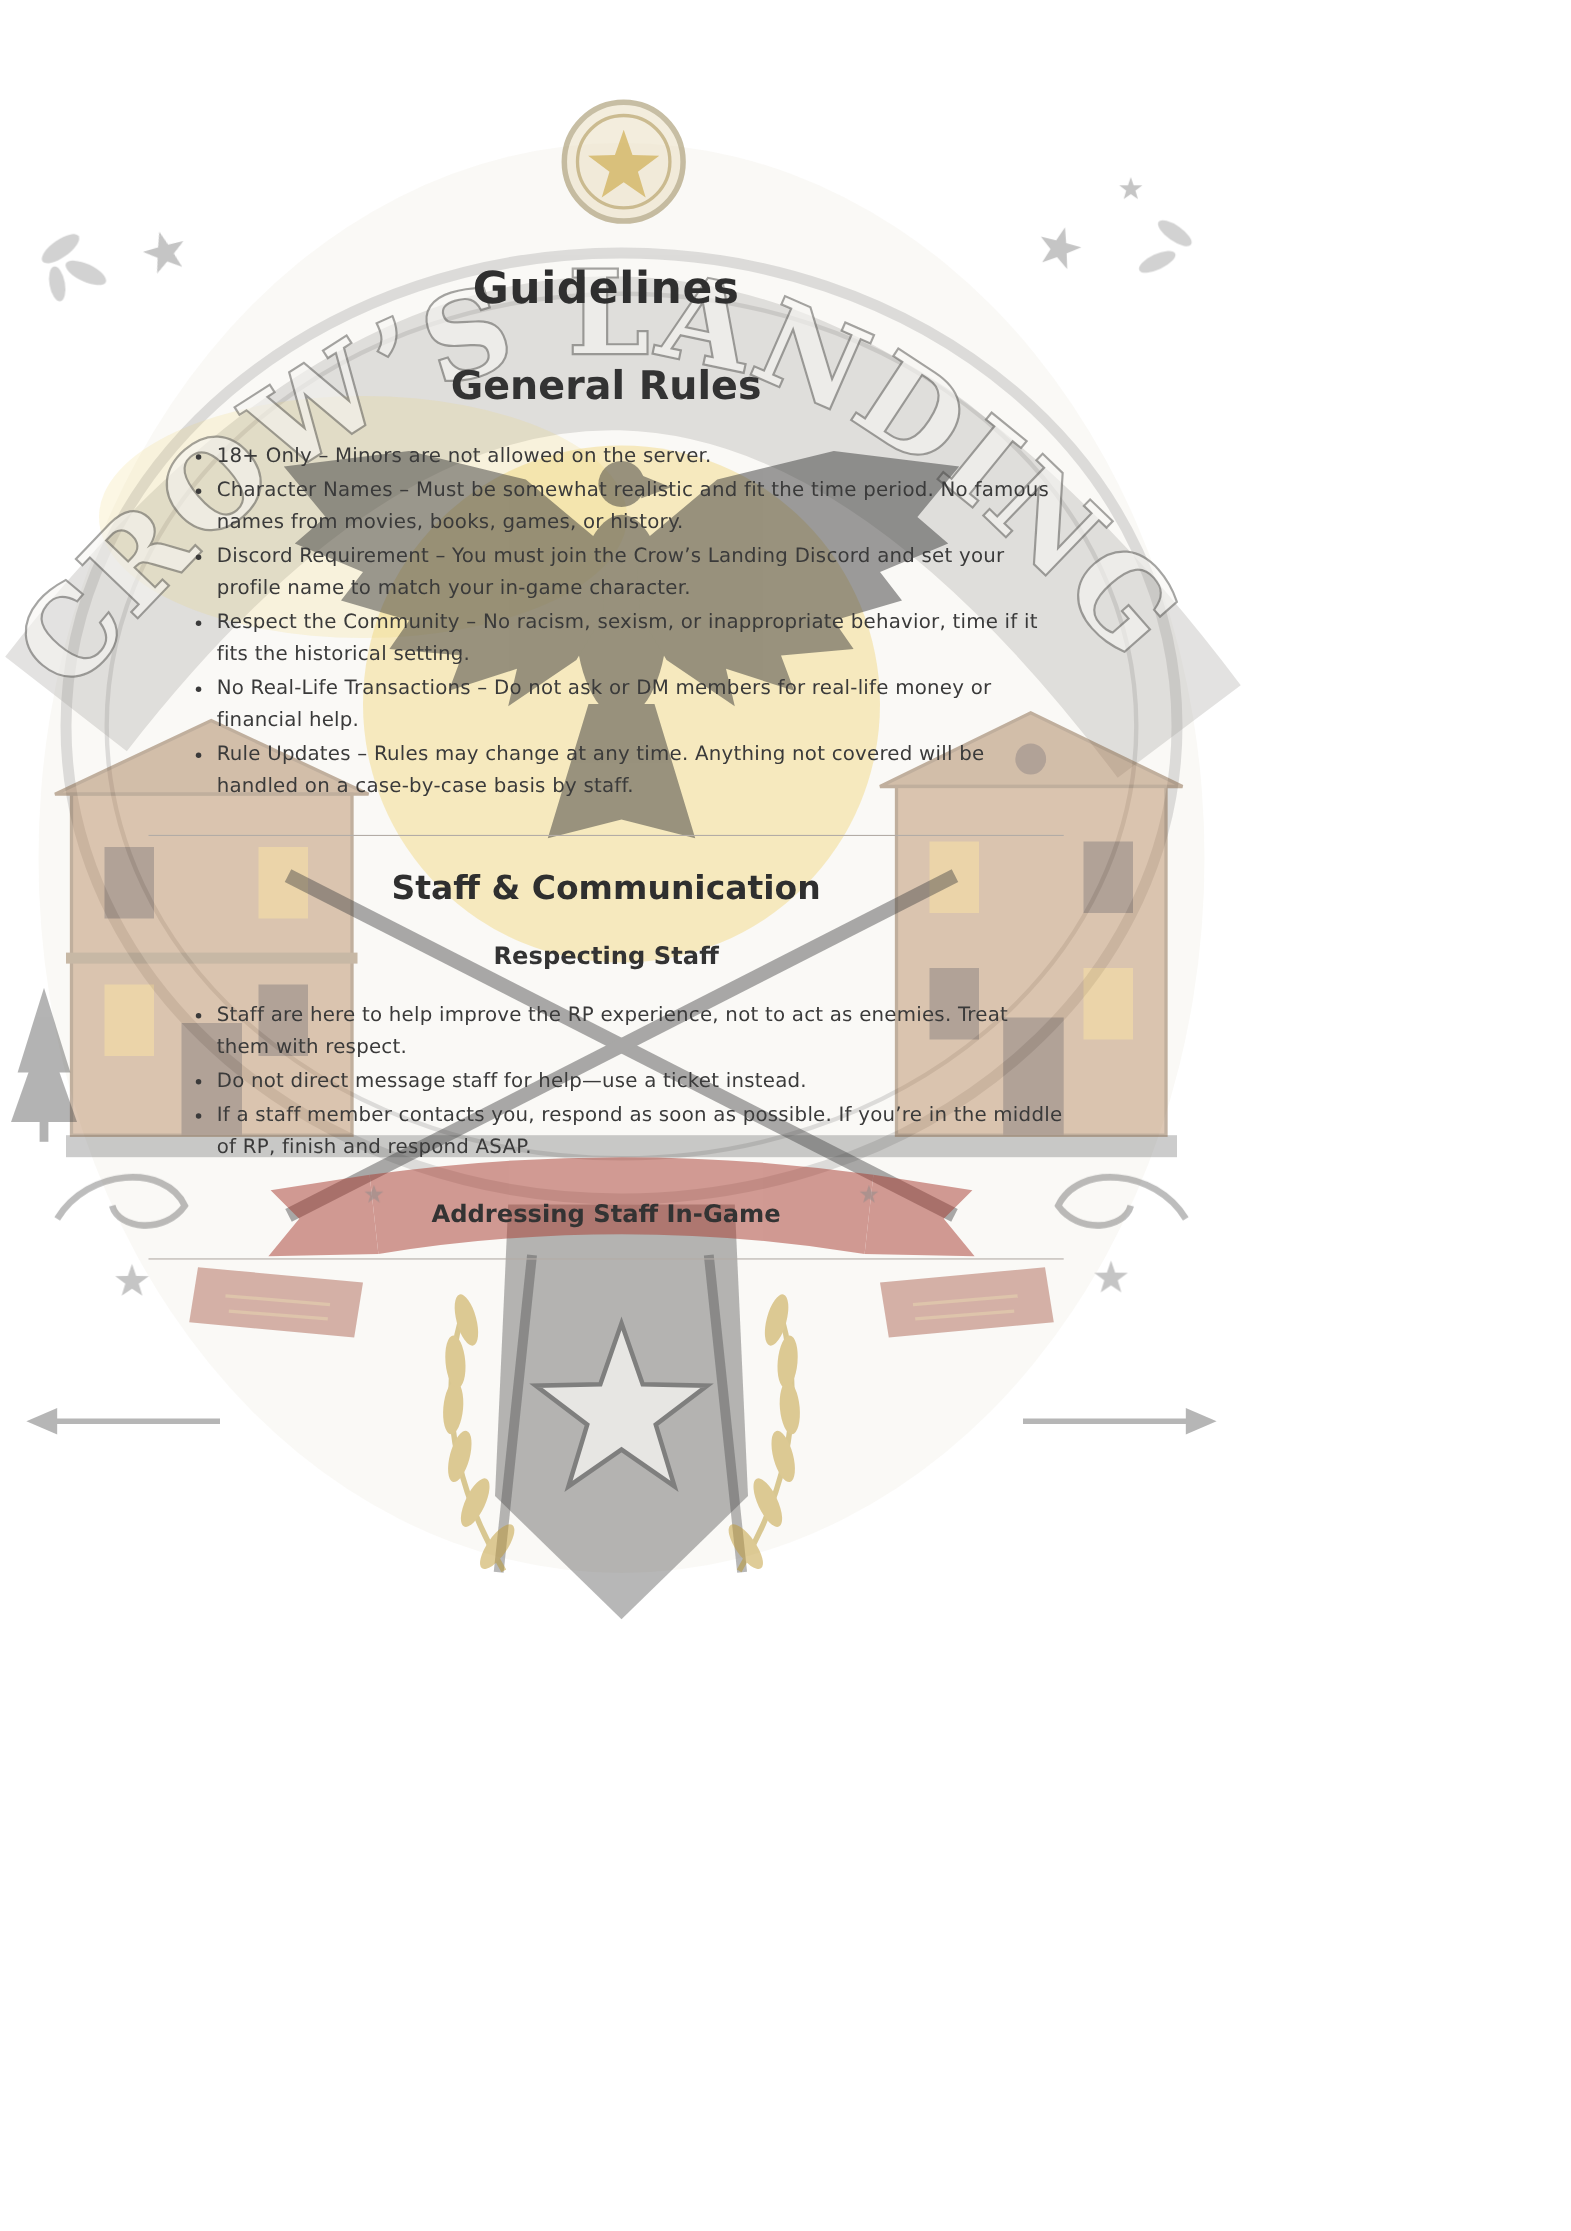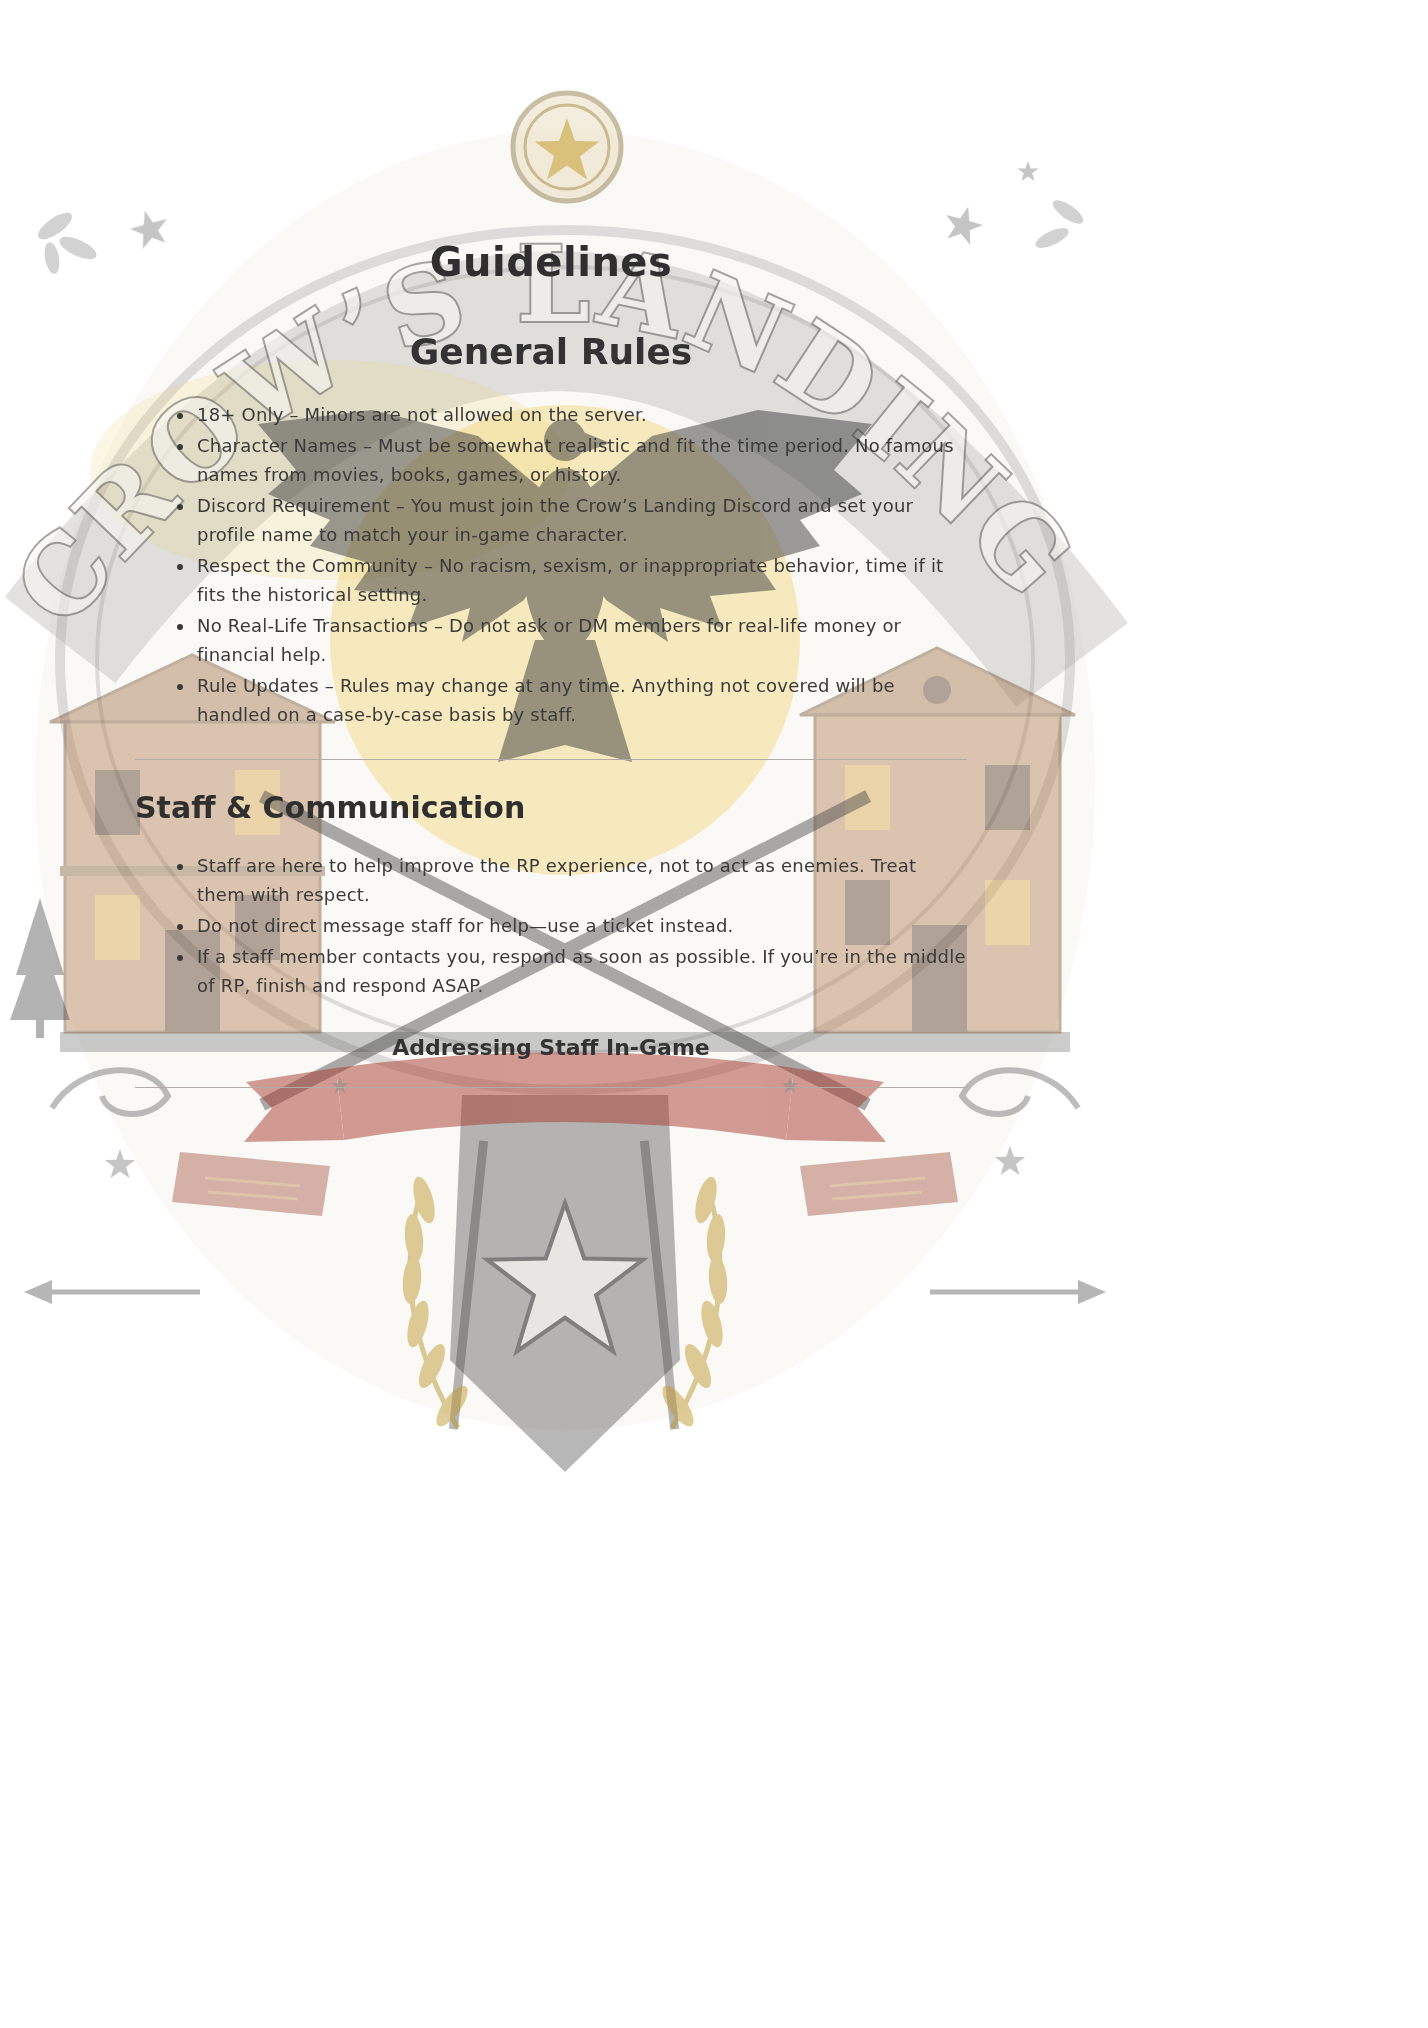--- a/index.html
+++ b/index.html
@@ -44,21 +44,21 @@
     font-weight:700;
     line-height:1.2;
     text-align:center;
     color:#333333;
   }
   .h-staff {
     margin-top:30px;
     font-size:30px;
     font-weight:700;
     line-height:1.2;
-    text-align:left;
+    text-align:center;
     color:#2f2f2f;
   }
   .h-sub {
     margin-top:30px;
     font-size:22px;
     font-weight:700;
     line-height:27px;
     text-align:center;
     color:#333333;
   }
@@ -251,20 +251,21 @@
       <li>Discord Requirement – You must join the Crow’s Landing Discord and set your profile name to match your in-game character.</li>
       <li>Respect the Community – No racism, sexism, or inappropriate behavior, time if it fits the historical setting.</li>
       <li>No Real-Life Transactions – Do not ask or DM members for real-life money or financial help.</li>
       <li>Rule Updates – Rules may change at any time. Anything not covered will be handled on a case-by-case basis by staff.</li>
     </ul>
 
     <hr class="divider d1">
 
     <h2 class="h-staff">Staff &amp; Communication</h2>
 
+    <h3 class="h-sub">Respecting Staff</h3>
 
     <ul class="list list-respecting">
       <li>Staff are here to help improve the RP experience, not to act as enemies. Treat them with respect.</li>
       <li>Do not direct message staff for help—use a ticket instead.</li>
       <li>If a staff member contacts you, respond as soon as possible. If you’re in the middle of RP, finish and respond ASAP.</li>
     </ul>
 
     <h3 class="h-sub h-addressing">Addressing Staff In-Game</h3>
 
 

